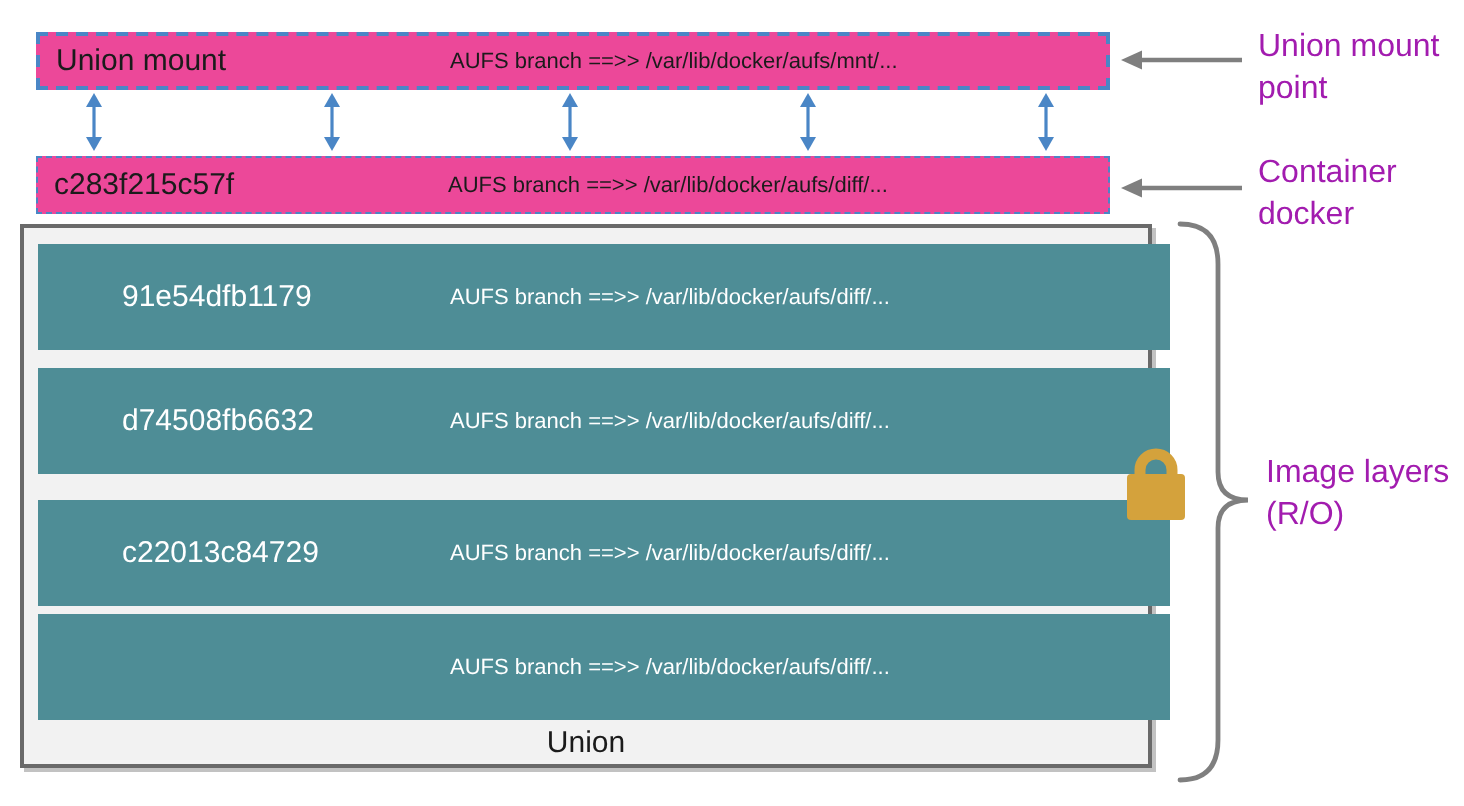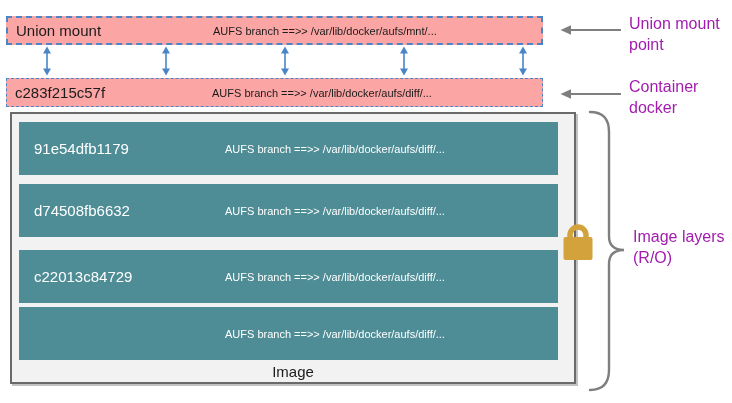--- a/index.html
+++ b/index.html
@@ -2,37 +2,37 @@
 <html><head>
 <meta charset="utf-8">
 <style>
   html,body{margin:0;padding:0;background:#ffffff;}
   .canvas{
     position:relative;width:732px;height:403px;background:#ffffff;
     font-family:"Liberation Sans",sans-serif;color:#1b1b1b;overflow:hidden;
   }
   
   .dashed-box{
-    position:absolute;left:6px;width:537px;height:29px;box-sizing:border-box;
-    display:flex;align-items:center;background:#fca5a5;
+    position:absolute;left:18px;width:537px;height:29px;box-sizing:border-box;
+    display:flex;align-items:center;background:#ec4899;
   }
   .dashed-box.coarse{top:16px;border:2px dashed #4a86c6;}
   .dashed-box.fine{top:78px;border:1px dashed #4a86c6;}
   .box-id{font-size:15px;padding-left:8px;white-space:nowrap;}
   .box-path{position:absolute;left:205px;font-size:11px;white-space:nowrap;}
   
   .varrow{position:absolute;top:46px;}
   
   .image-box{
     position:absolute;left:10px;top:112px;width:566px;height:272px;box-sizing:border-box;
     background:#f2f2f2;border:2px solid #6a6a6a;box-shadow:2px 2px 0 rgba(120,120,120,.45);
   }
   .layer-row{
     position:absolute;left:7px;width:539px;height:53px;background:#4e8d96;
-    display:flex;align-items:center;color:#ffffff;
+    display:flex;align-items:center;color:#ffffff;padding-left:27px;
   }
   .layer-row .box-id{padding-left:15px;}
   .layer-row .box-path{left:206px;color:#ffffff;}
   .row-0{top:8px;} .row-1{top:70px;} .row-2{top:136px;} .row-3{top:193px;}
   .image-label{
     position:absolute;left:0;right:0;bottom:2px;text-align:center;font-size:15px;color:#1b1b1b;
   }
   
   .side-label{position:absolute;font-size:16px;line-height:21px;color:#a21caf;}
   .lbl-union{left:629px;top:13px;width:104px;}
@@ -92,21 +92,21 @@
       <span class="box-id">d74508fb6632</span>
       <span class="box-path">AUFS branch ==&gt;&gt; /var/lib/docker/aufs/diff/...</span>
     </div>
     <div class="layer-row row-2">
       <span class="box-id">c22013c84729</span>
       <span class="box-path">AUFS branch ==&gt;&gt; /var/lib/docker/aufs/diff/...</span>
     </div>
     <div class="layer-row row-3">
       <span class="box-path">AUFS branch ==&gt;&gt; /var/lib/docker/aufs/diff/...</span>
     </div>
-    <div class="image-label">Image</div>
+    <div class="image-label">Union</div>
   </div>
 
   <svg class="lock-icon-svg" width="38" height="42">
     <path d="M 10,18 v -4 a 8,8 0 0 1 16,0 v 4" fill="none" stroke="#d4a23c" stroke-width="5.5"></path>
     <rect x="3.5" y="16" width="29" height="23" rx="2" fill="#d4a23c"></rect>
   </svg>
 
   <svg class="brace-svg" width="42" height="286">
     <path d="M 4,2 Q 23,2 23,22 L 23,126 Q 23,140 38,140 Q 23,140 23,154 L 23,260 Q 23,280 4,280" fill="none" stroke="#7f7f7f" stroke-width="2.4" stroke-linecap="round"></path>
   </svg>

